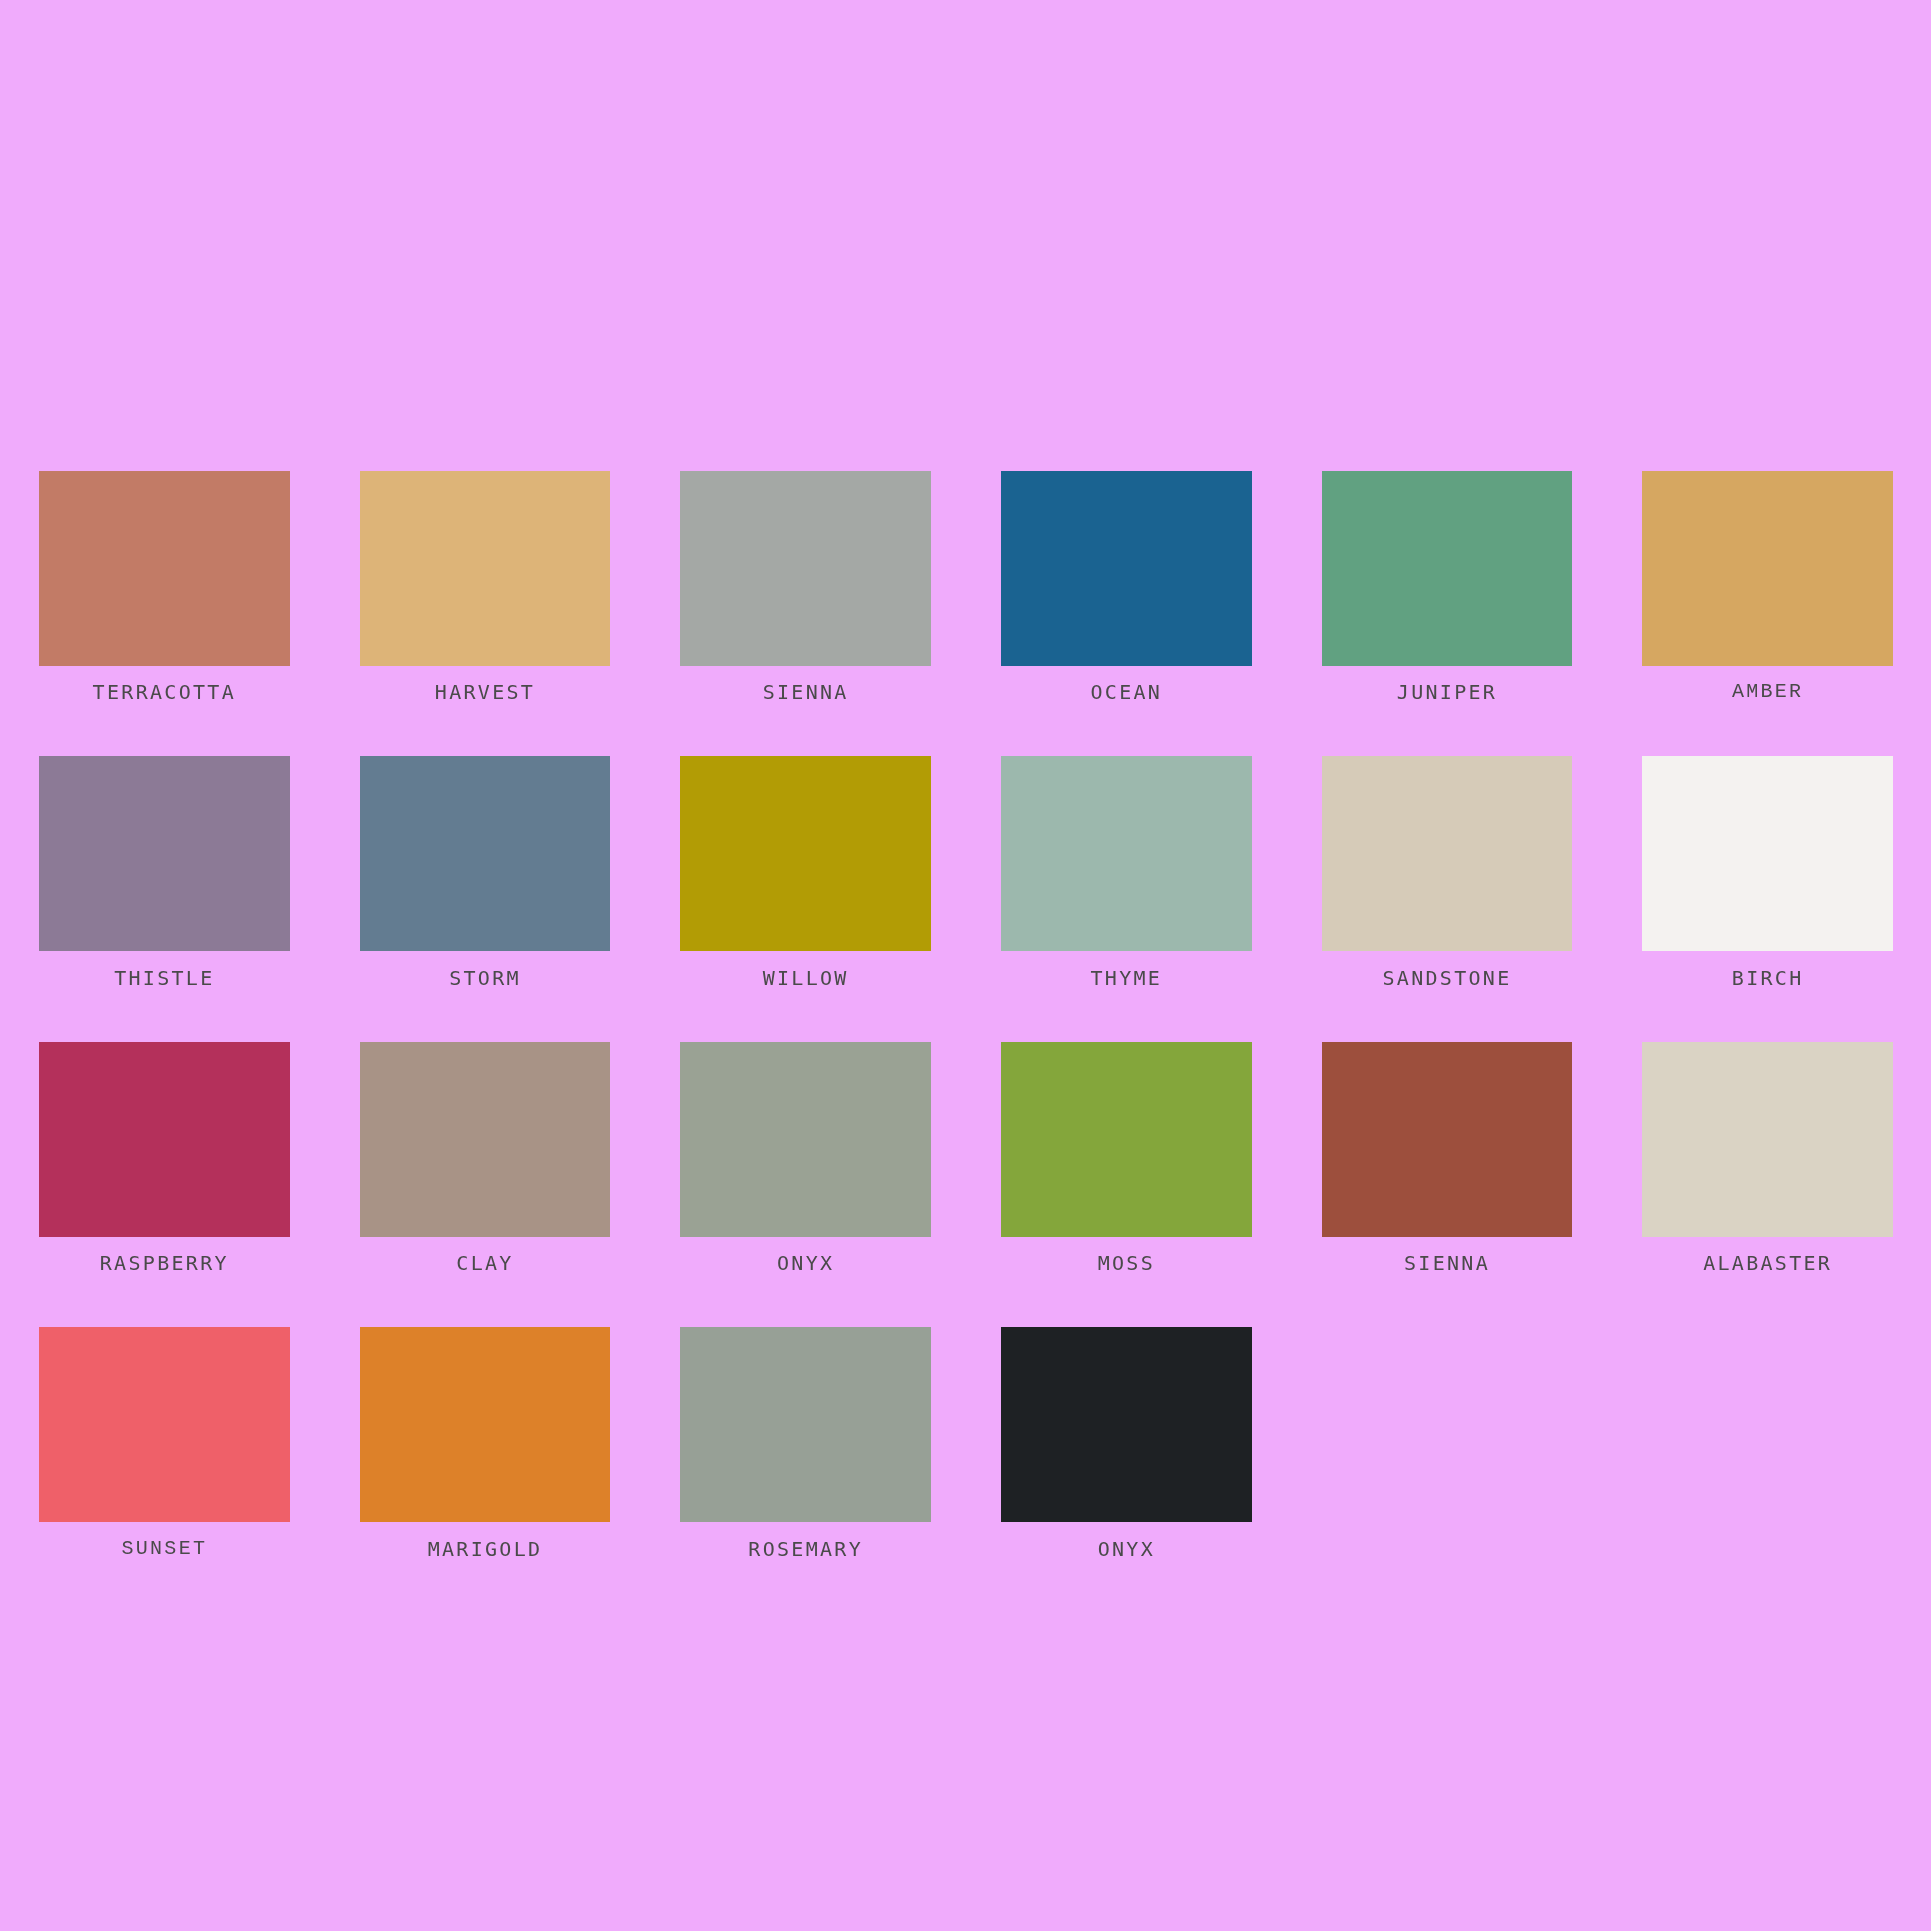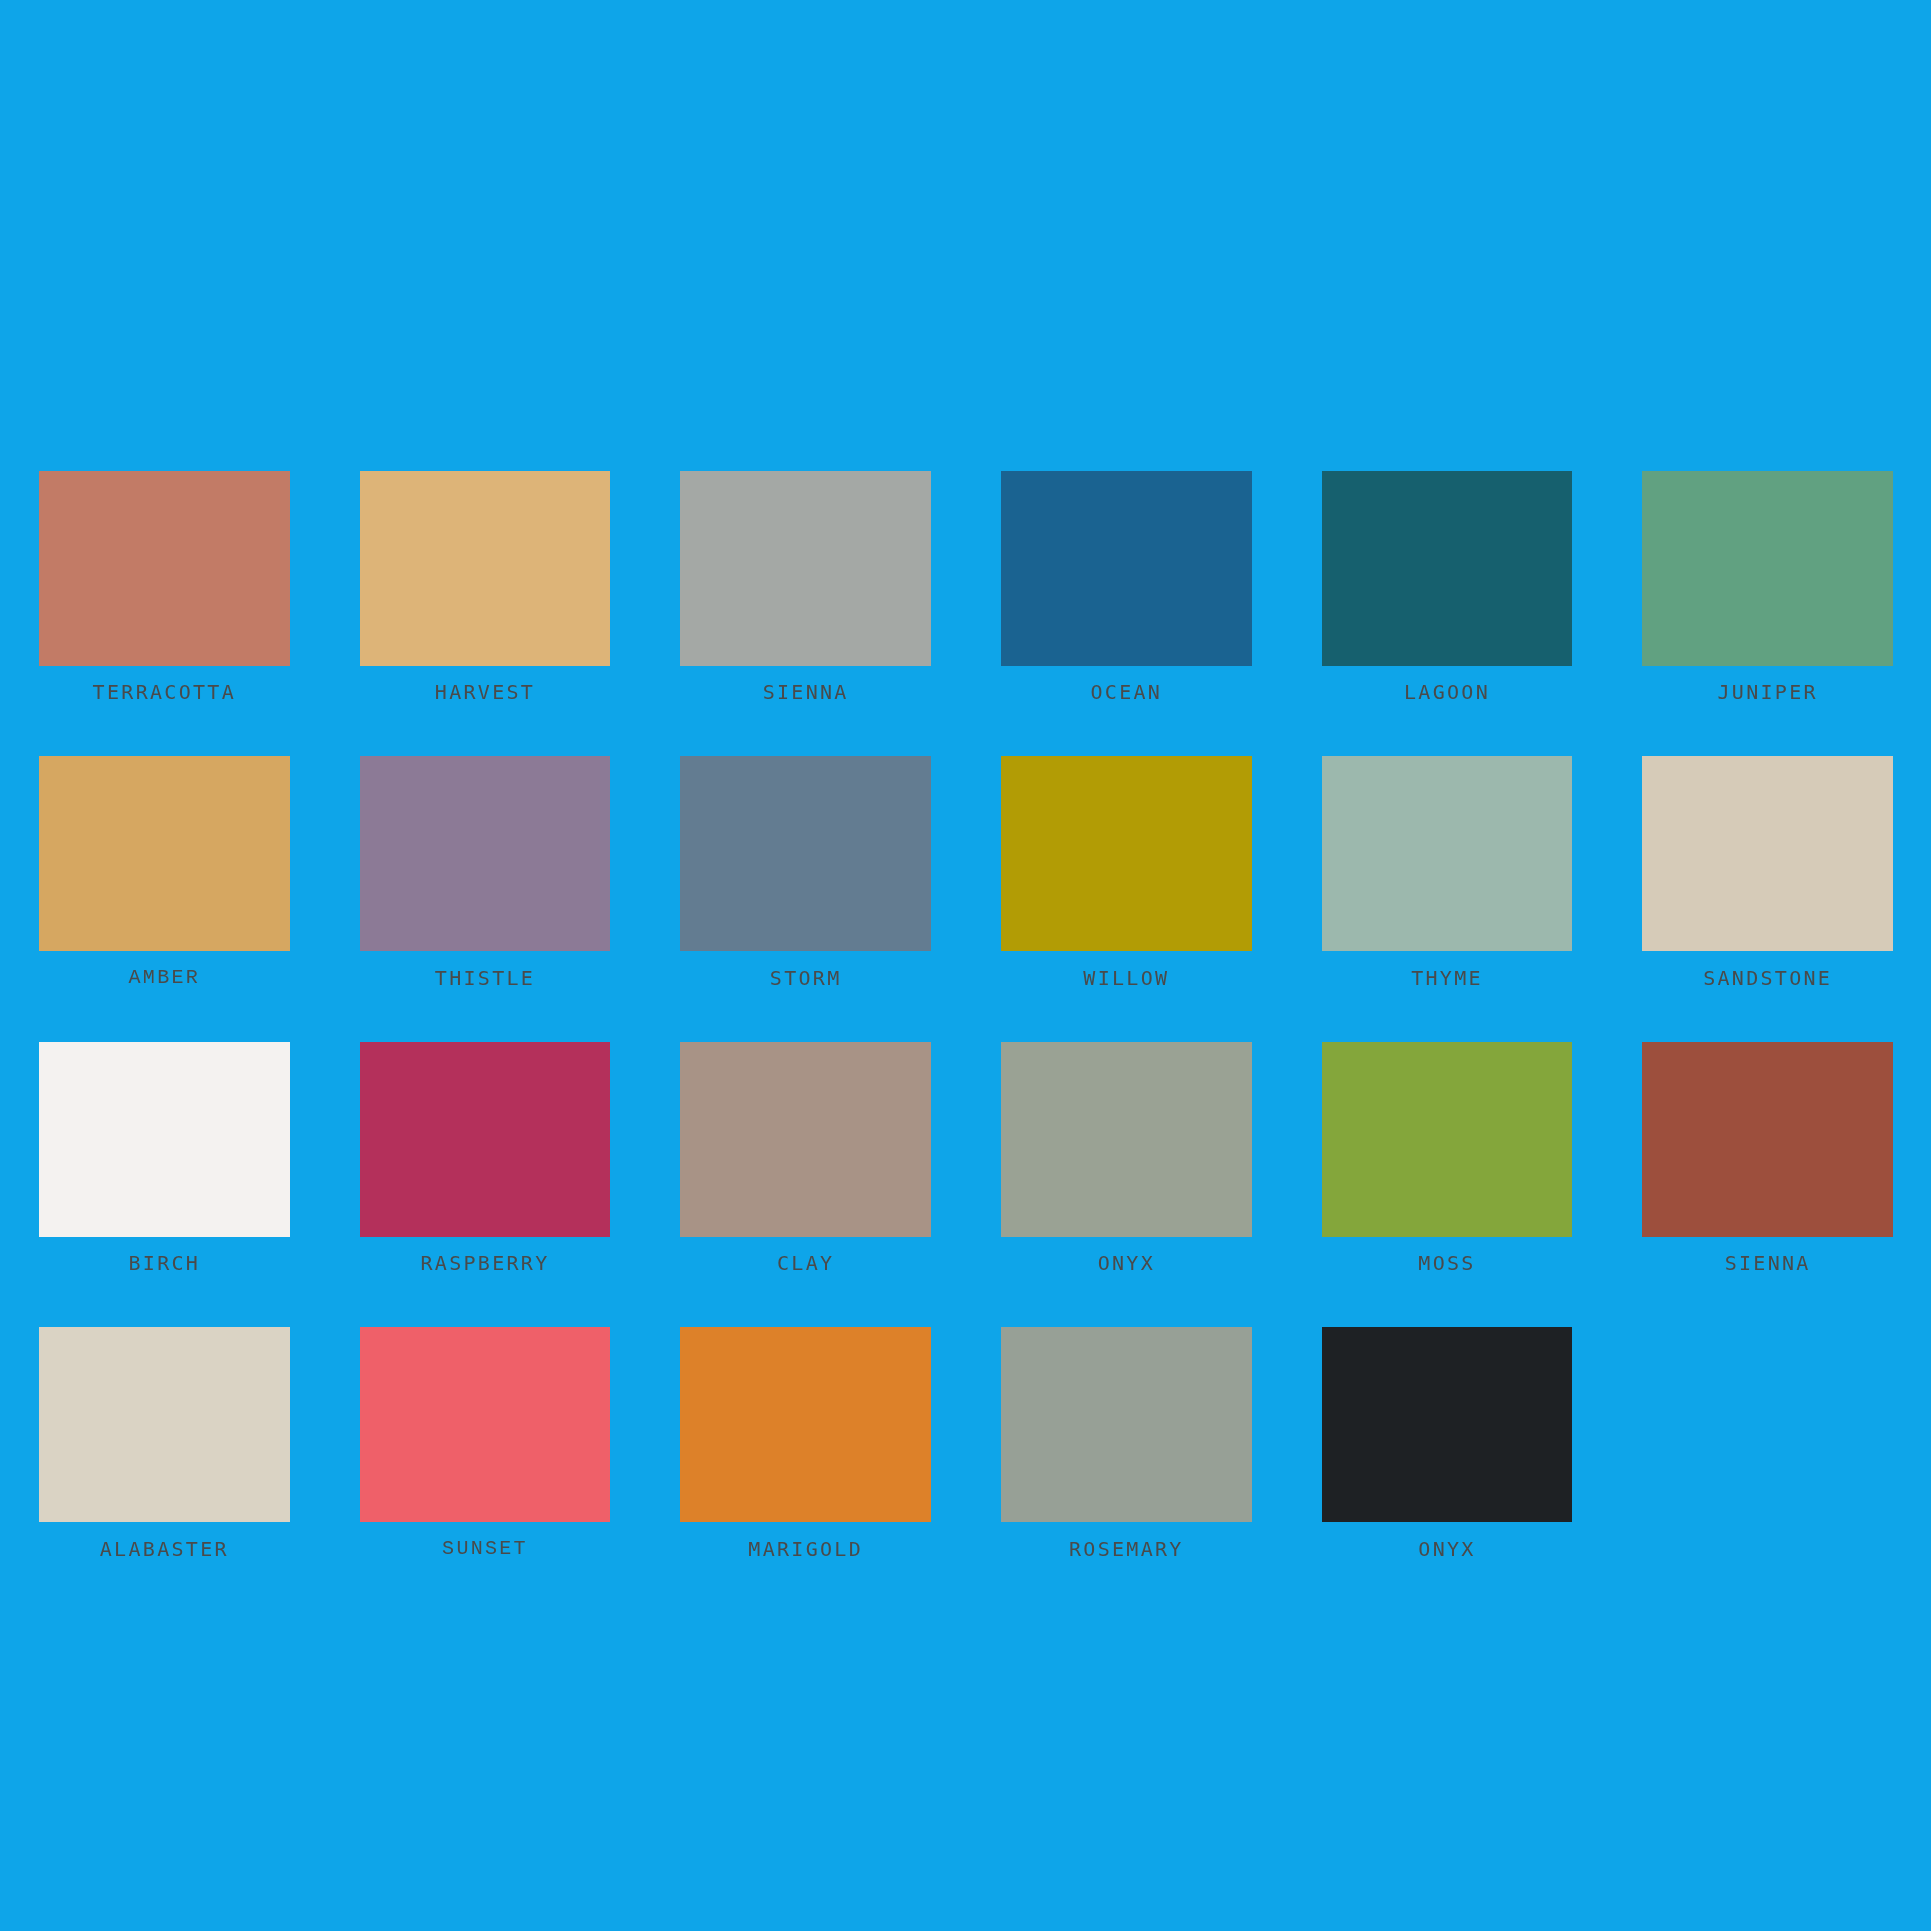--- a/index.html
+++ b/index.html
@@ -56,41 +56,37 @@
     font-size: 20px;
     letter-spacing: 2.3px;
     color: #4a4a4a;
     line-height: 1.1;
     white-space: nowrap;
   }
 </style>
 </head>
 <body>
 
-<div id="palette-page" style="background-color: #0ea5e9;">
+<div id="palette-page" style="background-color: #f0abfc;">
   <div id="palette-grid">
       <div class="swatch-cell">
         <div class="swatch-chip" title="#c27b66" style="background-color: rgb(194, 123, 102);"></div>
         <div class="swatch-label" style="color: rgb(74, 74, 74);">TERRACOTTA</div>
       </div>
       <div class="swatch-cell">
         <div class="swatch-chip" title="#ddb478" style="background-color: rgb(221, 180, 120);"></div>
         <div class="swatch-label" style="color: rgb(74, 74, 74);">HARVEST</div>
       </div>
       <div class="swatch-cell">
         <div class="swatch-chip" title="#a4a8a5" style="background-color: rgb(164, 168, 165);"></div>
         <div class="swatch-label" style="color: rgb(74, 74, 74);">SIENNA</div>
       </div>
       <div class="swatch-cell">
         <div class="swatch-chip" title="#1a6391" style="background-color: rgb(26, 99, 145);"></div>
         <div class="swatch-label" style="color: rgb(74, 74, 74);">OCEAN</div>
-      </div>
-      <div class="swatch-cell">
-        <div class="swatch-chip" title="#16606e" style="background-color: rgb(22, 96, 110);"></div>
-        <div class="swatch-label" style="color: rgb(74, 74, 74);">LAGOON</div>
       </div>
       <div class="swatch-cell">
         <div class="swatch-chip" title="#61a181" style="background-color: rgb(97, 161, 129);"></div>
         <div class="swatch-label" style="color: rgb(74, 74, 74);">JUNIPER</div>
       </div>
       <div class="swatch-cell">
         <div class="swatch-chip" title="#d6a761" style="background-color: rgb(214, 167, 97);"></div>
         <div class="swatch-label" style="color: rgb(74, 74, 74); font-family: Liberation Mono, monospace;">AMBER</div>
       </div>
       <div class="swatch-cell">

